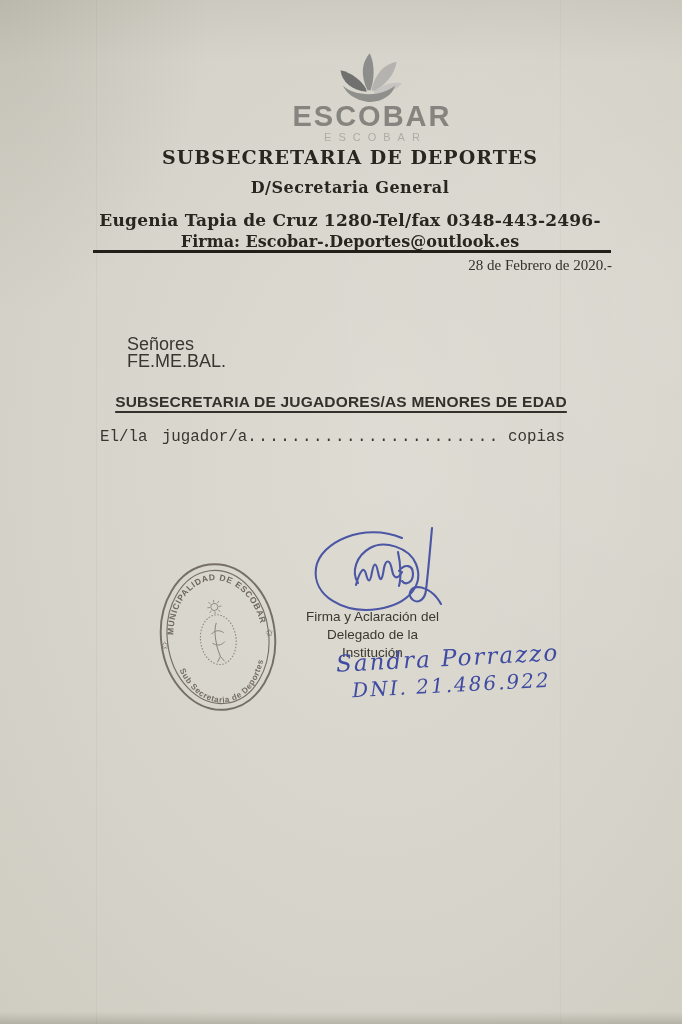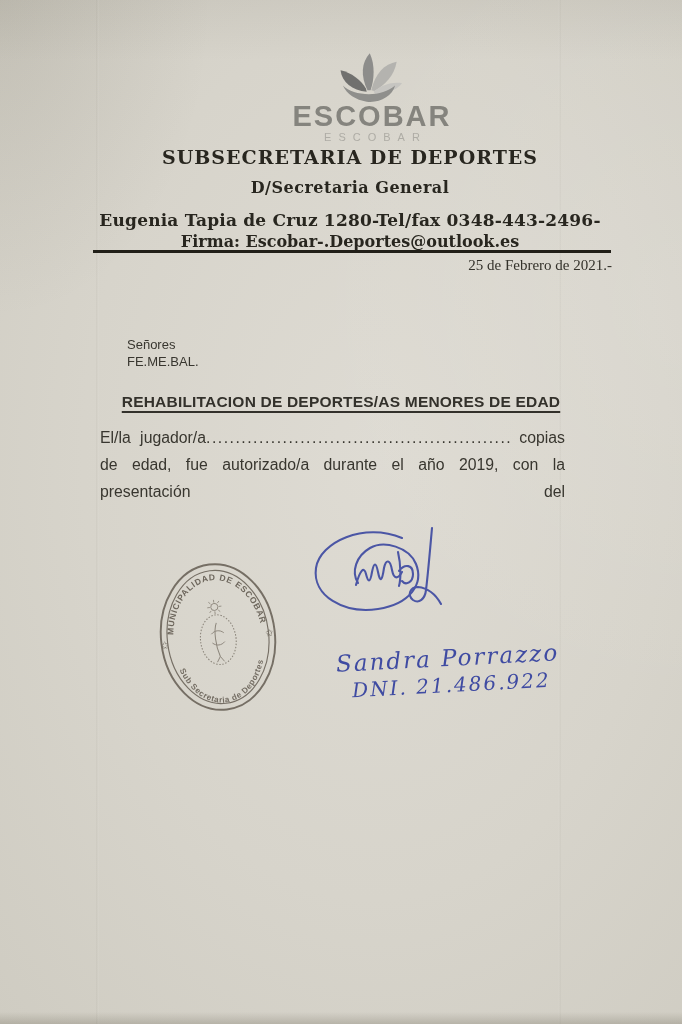--- a/index.html
+++ b/index.html
@@ -42,29 +42,29 @@
   .hdr.department{top:146px;font-size:19px;letter-spacing:1px;left:9px;}
   .hdr.office{top:178px;font-size:16px;letter-spacing:0.5px;left:9px;}
   .hdr.address{top:210px;font-size:17px;letter-spacing:0.2px;left:9px;}
   .hdr.mail{top:232px;font-size:16px;left:9px;}
   .hdr.mail .mail-addr{text-decoration-thickness:2px;text-underline-offset:3px;}
   .rule{left:93px;top:250px;width:518px;height:3px;background:#211f18;}
   .date-line{left:340px;top:257px;width:272px;text-align:right;
     font-family:"Liberation Serif",serif;font-size:15px;color:#33312a;}
 
   
-  .recipient{left:127px;top:336px;font-size:13px;color:var(--body-ink);line-height:17px;}
+  .recipient{left:127px;top:336px;font-size:18px;color:var(--body-ink);line-height:17px;}
 
   
   .subject{left:100px;top:393px;width:482px;text-align:center;
     font-size:15.5px;font-weight:700;color:#33312b;letter-spacing:0.2px;
     text-decoration:underline;text-decoration-thickness:2px;text-underline-offset:4px;}
 
   
-  .para{left:100px;top:424px;width:465px;font-size:15.8px;color:var(--body-ink);line-height:27px;}
+  .para{left:100px;top:424px;width:465px;font-size:15.8px;color:var(--body-ink);line-height:27px;font-family:Liberation Mono, monospace;}
   .para-line1{display:flex;align-items:baseline;white-space:nowrap;}
   .para-line1 .seg-left{word-spacing:5px;}
   .para-line1 .dots{flex:1 1 auto;overflow:hidden;letter-spacing:1.5px;margin:0 6px 0 0;}
   .para-line2{text-align:justify;text-align-last:justify;}
   .para-line3{text-align:left;}
 
   
   .stamp{left:140px;top:548px;width:156px;height:178px;transform:rotate(-7deg);opacity:0.92;}
   .stamp svg{width:100%;height:100%;}
 
@@ -93,36 +93,35 @@
     <path d="M16,54 C30,68 66,70 84,54 C80,68 64,77 47,75 C33,73 21,65 16,54 Z" fill="#8f8f8c"></path>
   </svg>
   <div class="abs brand">ESCOBAR</div>
   <div class="abs tagline">ESCOBAR</div>
 
   <div class="abs hdr department">SUBSECRETARIA DE DEPORTES</div>
   <div class="abs hdr office">D/Secretaria General</div>
   <div class="abs hdr address">Eugenia Tapia de Cruz 1280-Tel/fax 0348-443-2496-</div>
   <div class="abs hdr mail"><span>Firma: </span><span class="mail-addr">Escobar-.Deportes@outlook.es</span></div>
   <div class="abs rule"></div>
-  <div class="abs date-line">25 de Febrero de 2021.-</div>
+  <div class="abs date-line">28 de Febrero de 2020.-</div>
 
   <div class="abs recipient">
     <div>Señores</div>
     <div>FE.ME.BAL.</div>
   </div>
 
-  <div class="abs subject">REHABILITACION DE DEPORTES/AS MENORES DE EDAD</div>
+  <div class="abs subject">SUBSECRETARIA DE JUGADORES/AS MENORES DE EDAD</div>
 
   <div class="abs para">
     <div class="para-line1">
       <span class="seg-left">El/la jugador/a</span>
       <span class="dots">..........................................................................................................................................</span>
       <span>copias</span>
     </div>
-    <div class="para-line2">de edad, fue autorizado/a durante el año 2019, con la presentación del</div>
   </div>
 
   <div class="abs stamp">
     <svg viewBox="0 0 150 200">
       <ellipse cx="75" cy="100" rx="64" ry="82" fill="none" stroke="#6e675d" stroke-width="2.2"></ellipse>
       <ellipse cx="75" cy="100" rx="57" ry="75" fill="none" stroke="#6e675d" stroke-width="1.3"></ellipse>
       <defs>
         <path id="arcTop" d="M 25,102 A 50,66 0 1 1 125,102"></path>
         <path id="arcBottom" d="M 24,106 A 51,68 0 0 0 126,106"></path>
       </defs>
@@ -159,18 +158,22 @@
 
   <svg class="abs sig-scribble" viewBox="0 0 142 94">
     <g fill="none" stroke="#3f4ba2" stroke-width="2.1" stroke-linecap="round" opacity="0.92">
       <path d="M96,16 C58,0 14,20 10,46 C6,74 38,92 72,87 C104,82 118,62 110,42 C103,25 78,18 64,26 C50,34 45,50 52,61"></path>
       <path d="M50,63 C54,48 58,44 60,52 C62,60 64,62 66,50 C68,40 70,40 72,50 C74,60 76,60 78,46 C80,37 84,37 86,48 C88,58 92,57 96,50"></path>
       <path d="M92,30 C95,43 95,57 93,64 M93,49 C99,41 107,43 107,52 C107,60 100,64 96,59"></path>
       <path d="M126,6 C124,28 122,52 120,68 C119,77 113,82 107,78 C101,73 104,65 112,65 C122,66 130,73 135,82"></path>
     </g>
   </svg>
 
+  <div class="abs sig-caption">
+    <div>Firma y Aclaración del</div>
+    <div>Delegado de la Institución</div>
+  </div>
 
   <div class="abs hand hand-name">Sandra Porrazzo</div>
   <div class="abs hand hand-dni">DNI. 21.486.922</div>
 
   <div class="bottom-edge"></div>
 </div>
 
 </body></html>

